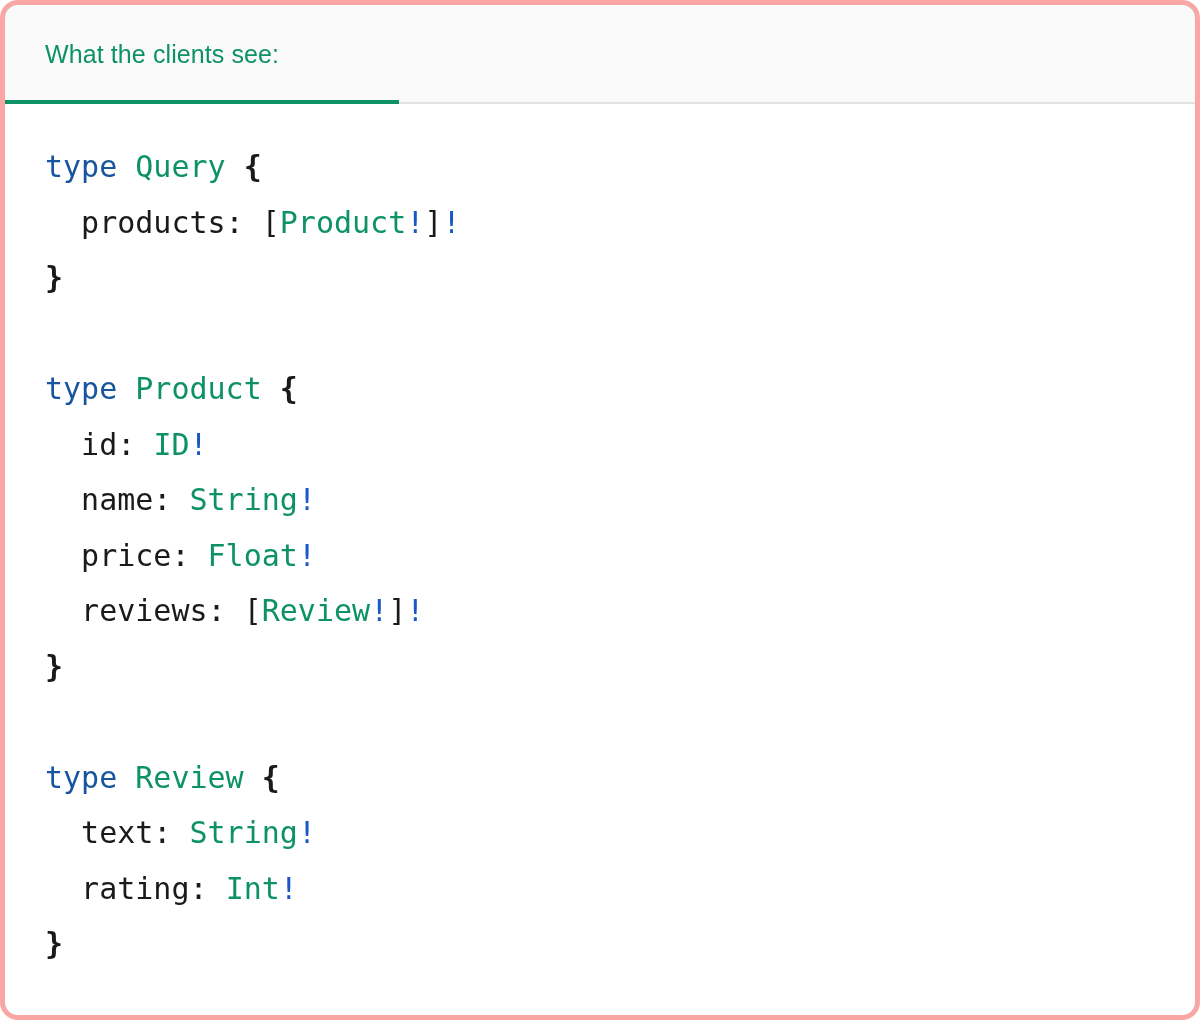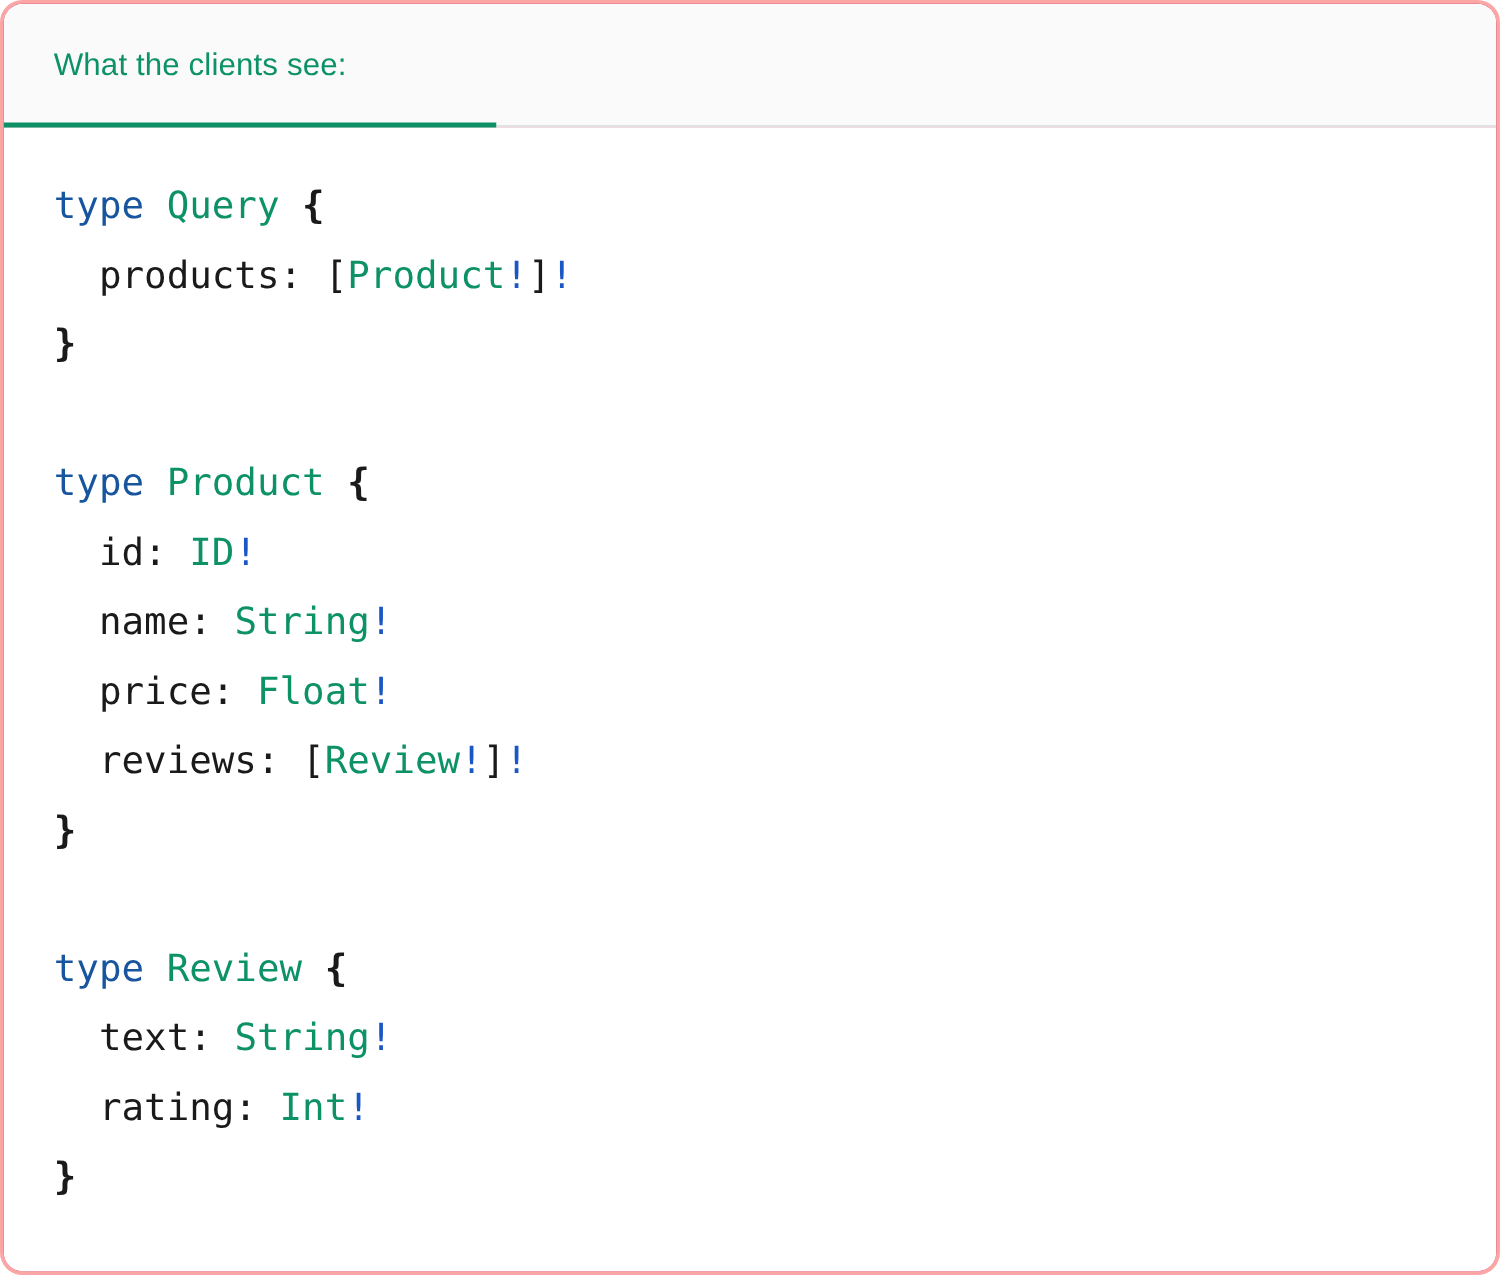--- a/index.html
+++ b/index.html
@@ -15,22 +15,22 @@
   }
 
   
   .card {
     position: absolute;
     left: 0;
     top: 0;
     width: 1200px;
     height: 1020px;
     box-sizing: border-box;
-    background: #be185d;
-    border: 3px solid #fca5a5;
+    background: #5eead4;
+    border: 5px solid #fca5a5;
     border-radius: 18px;
     overflow: hidden;
   }
 
   
   .tabstrip {
     position: relative;
     height: 99px;
     background: #fafafa;
     box-sizing: border-box;

